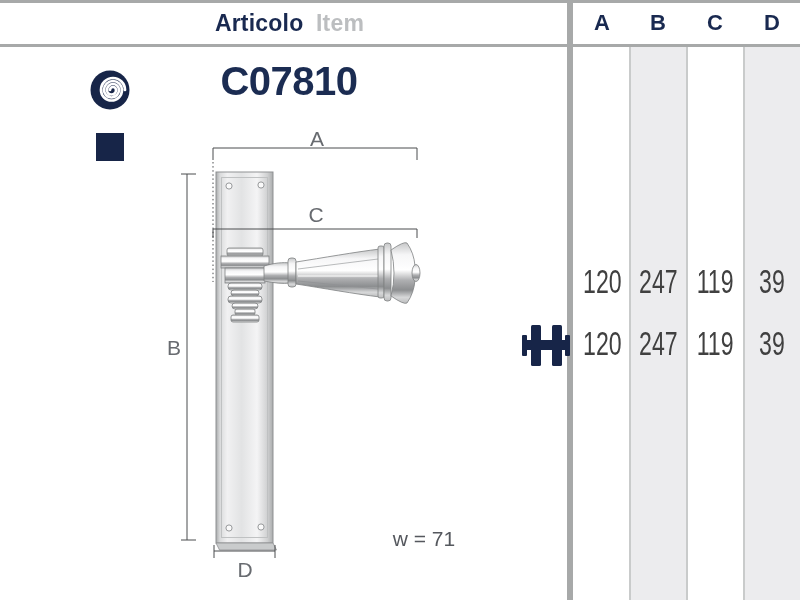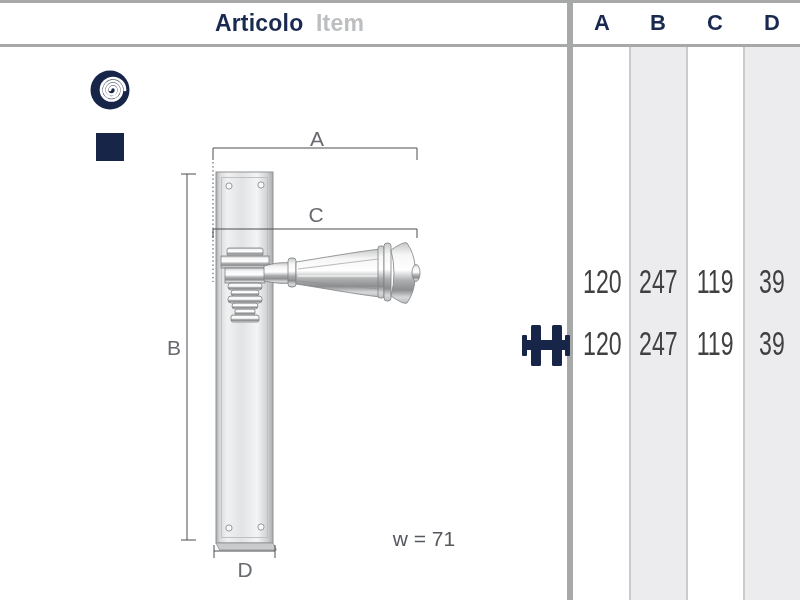--- a/index.html
+++ b/index.html
@@ -67,20 +67,21 @@
 
   <svg style="left:88px;top:68px;" width="46" height="48" viewBox="88 68 46 48">
     <circle cx="110" cy="90" r="19.5" fill="#172548"></circle>
     <path d="M110,90 A3,3 0 0 1 116,90 A4.5,4.5 0 0 1 107,90 A6,6 0 0 1 119,90
              A7.5,7.5 0 0 1 104,90 A9,9 0 0 1 122,90 A10.5,10.5 0 0 1 101,90
              A12,12 0 0 1 125,90" fill="none" stroke="#ffffff" stroke-width="2.7" stroke-linecap="round"></path>
   </svg>
 
   <div class="finish-square"></div>
 
+  <div class="product-code">C07810</div>
 
   <svg style="left:160px;top:120px;" width="310" height="470" viewBox="160 120 310 470">
     <defs>
       <linearGradient id="plateG" x1="0" y1="0" x2="1" y2="0">
         <stop offset="0" stop-color="#a9abac"></stop>
           <stop offset="0.07" stop-color="#d9dadb"></stop>
         <stop offset="0.2" stop-color="#f1f1f2"></stop>
           <stop offset="0.45" stop-color="#e2e3e4"></stop>
         <stop offset="0.72" stop-color="#f4f4f5"></stop>
           <stop offset="0.9" stop-color="#d0d1d2"></stop>

